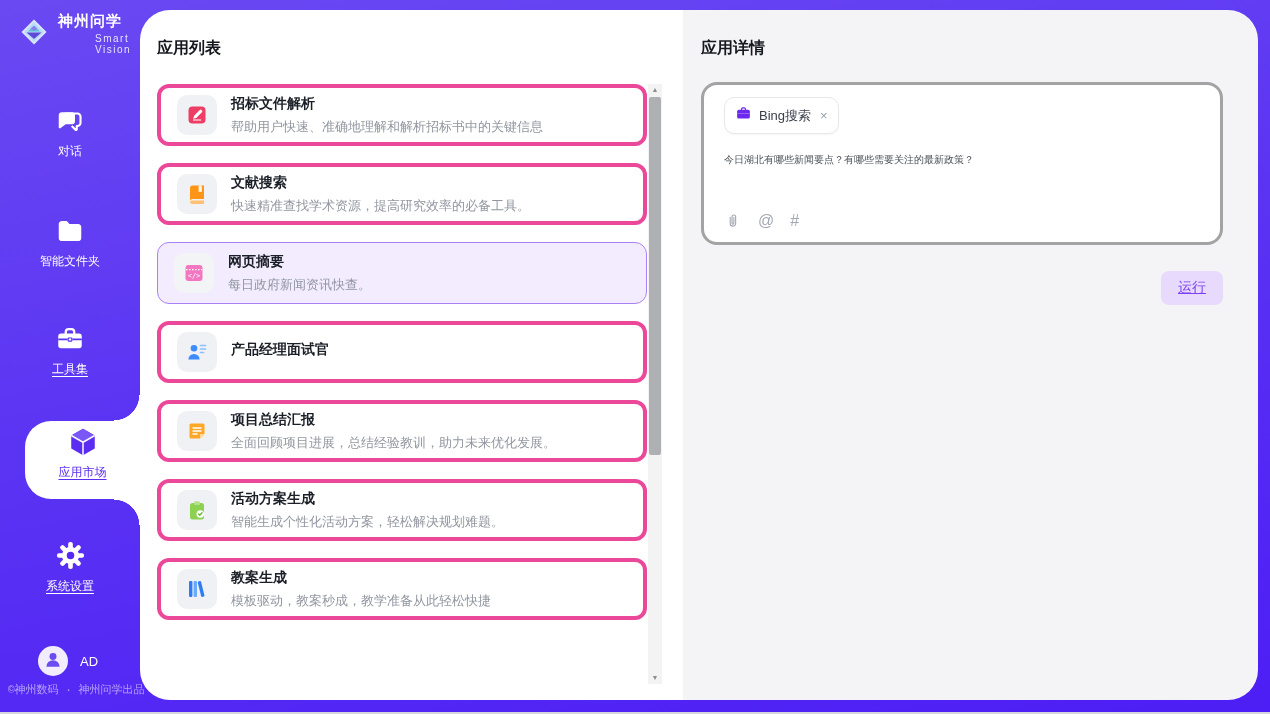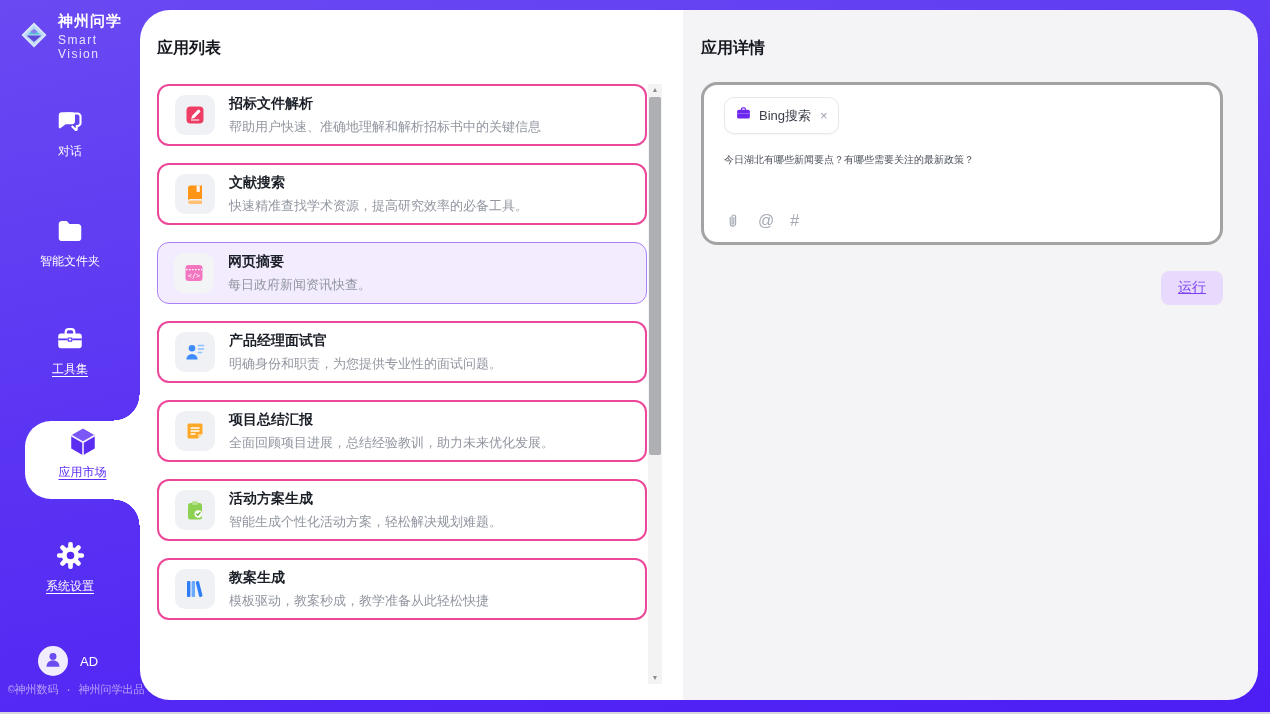--- a/index.html
+++ b/index.html
@@ -7,21 +7,21 @@
   body {
     font-family:"Liberation Sans","DejaVu Sans",sans-serif;
     background:linear-gradient(168deg,#6a49f2 0%,#5a33f3 48%,#4d1ef5 100%);
     position:relative; color:#1b1f27;
   }
 
   
   .sidebar { position:absolute; left:0; top:0; width:140px; height:714px; }
   .logo { position:absolute; left:16px; top:12px; display:flex; align-items:center; gap:6px; }
   .logo-text-title { color:#fff; font-size:15px; font-weight:bold; letter-spacing:1px; }
-  .logo-text-sub { color:#e6e3ff; font-size:12px; letter-spacing:1.5px; margin-top:2px; }
+  .logo-text-sub { color:#e6e3ff; font-size:10px; letter-spacing:1.5px; margin-top:2px;margin-left:37px; }
   .nav-item { position:absolute; left:0; width:140px; text-align:center; cursor:pointer; }
   .nav-item svg { display:block; margin:0 auto 7px auto; }
   .nav-label { color:#fff; font-size:12px; }
   .nav-label.u { text-decoration:underline; text-underline-offset:3px; }
   .nav-active-bubble {
     position:absolute; left:25px; right:0; top:421px; height:78px;
     background:#fff; border-radius:26px 0 0 26px; text-align:center; cursor:pointer;
     padding-top:4px;
   }
   .nav-active-bubble::before {
@@ -45,21 +45,21 @@
     border-radius:30px; overflow:hidden; display:flex;
   }
   .bottom-edge { position:absolute; left:0; bottom:0; width:100%; height:2px; background:#d6d6de; }
 
   
   .list-pane { width:543px; background:#fff; position:relative; flex:none; }
   .pane-title { position:absolute; left:17px; top:28px; font-size:16px; font-weight:bold; color:#15181e; }
   .cards { position:absolute; left:17px; top:74px; width:490px; height:608px; overflow:hidden;
            display:flex; flex-direction:column; gap:17px; }
   .card {
-    flex:none; height:62px; background:#fff; border:2px solid #ec4899; border-radius:12px;
+    flex:none; height:62px; background:#fff; border:4px solid #ec4899; border-radius:12px;
     display:flex; align-items:center; padding:0 14px 0 16px; gap:14px; cursor:pointer;
   }
   .card.selected { background:#f3ecfe; border:1px solid #a981f7; }
   .tile { width:40px; height:40px; border-radius:10px; background:#eff1f4; flex:none;
           display:flex; align-items:center; justify-content:center; }
   .card.selected .tile { background:#f3f4f6; }
   .card-title { font-size:14px; font-weight:bold; color:#1b1f27; margin-bottom:5px; }
   .card-desc { font-size:13px; color:#9296a0; }
 
   
@@ -242,21 +242,20 @@
       <div class="card">
         <div class="tile">
           <svg viewBox="0 0 24 24" width="24" height="24">
             <circle cx="9" cy="8.2" r="3.3" fill="#3d8bfd"></circle>
             <path d="M3.4 19.5a5.6 5.6 0 0 1 11.2 0z" fill="#3d8bfd"></path>
             <path d="M15.5 5.5h5M15.5 9h5M15.5 12.5h3" stroke="#8fc0ff" stroke-width="1.7" stroke-linecap="round"></path>
           </svg>
         </div>
         <div>
           <div class="card-title">产品经理面试官</div>
-          <div class="card-desc">明确身份和职责，为您提供专业性的面试问题。</div>
         </div>
       </div>
 
       <div class="card">
         <div class="tile">
           <svg viewBox="0 0 24 24" width="24" height="24">
             <path d="M4.5 6A1.5 1.5 0 0 1 6 4.5h12A1.5 1.5 0 0 1 19.5 6v9L15 19.5H6A1.5 1.5 0 0 1 4.5 18z" fill="#ffa726"></path>
             <path d="M15 19.5V15h4.5z" fill="#ffd79a"></path>
             <path d="M8 9h8M8 12h8M8 15h4" stroke="#fff" stroke-width="1.4" stroke-linecap="round"></path>
           </svg>

